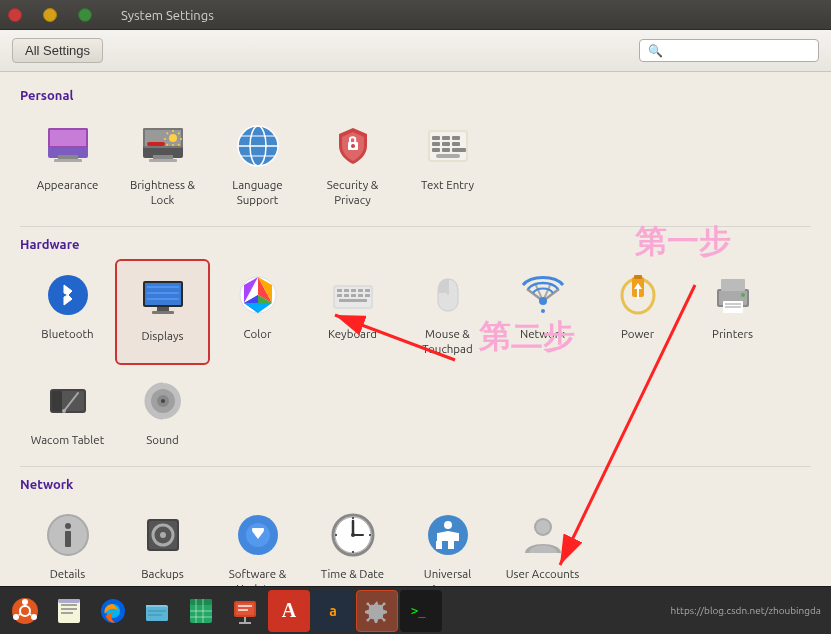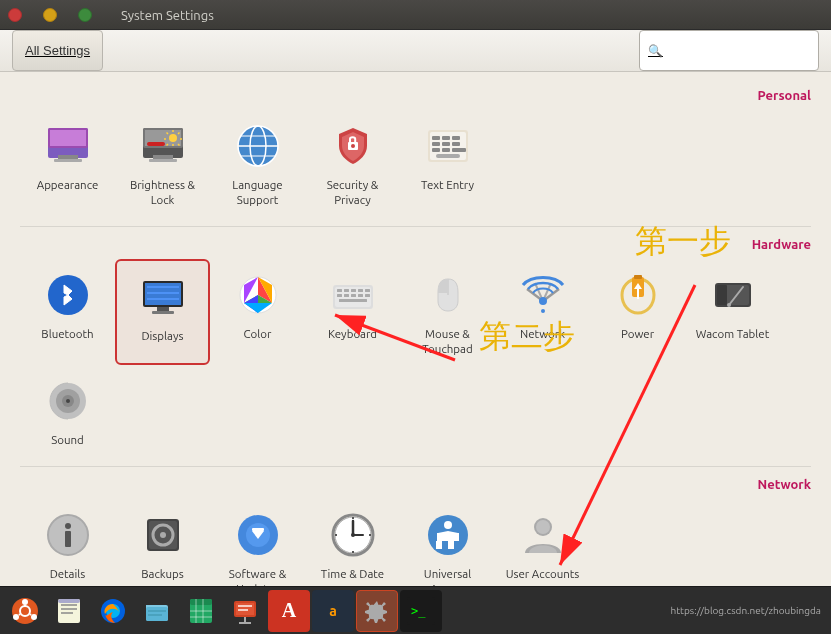--- a/index.html
+++ b/index.html
@@ -36,24 +36,24 @@
       font-size: 13px;
       margin-left: 8px;
       font-weight: normal;
     }
 
     
     .toolbar {
       background: linear-gradient(to bottom, #f5f3ef, #e8e5de);
       height: 42px;
       display: flex;
+      align-items: center;
       padding: 0 12px;
       border-bottom: 1px solid #c8c5be;
       gap: 8px;
-      text-decoration: underline;
     }
     .all-settings-btn {
       background: linear-gradient(to bottom, #f0ece4, #dbd8d0);
       border: 1px solid #b8b5ae;
       border-radius: 4px;
       padding: 4px 12px;
       font-size: 13px;
       color: #333;
       cursor: pointer;
     }
@@ -80,25 +80,24 @@
     
     .main-content {
       background: #f0ece4;
       height: calc(634px - 30px - 42px - 48px);
       overflow-y: auto;
       padding: 12px 20px;
     }
 
     .section-label {
       font-size: 13px;
-      color: #be185d;
+      color: #4c1d95;
       font-weight: bold;
       margin-bottom: 8px;
       margin-top: 4px;
-      text-align: right;
     }
 
     .icon-grid {
       display: flex;
       flex-wrap: wrap;
       gap: 0;
       margin-bottom: 10px;
     }
 
     .icon-item {
@@ -159,22 +158,22 @@
       cursor: pointer;
       font-size: 22px;
       position: relative;
     }
     .taskbar-icon.active { background: rgba(255,100,50,0.4); border: 1px solid #cc4422; }
 
     
     .annotation-text {
       position: absolute;
       font-family: 'SimHei', 'Microsoft YaHei', sans-serif;
-      font-weight: normal;
-      color: #eab308;
+      font-weight: bold;
+      color: #f9a8d4;
       pointer-events: none;
       z-index: 10;
       text-align: center;
     }
     .arrow-svg {
       position: absolute;
       pointer-events: none;
       z-index: 10;
     }
 
@@ -395,20 +394,34 @@
           <path d="M24 8 C14 8 8 16 8 24 C8 34 15 42 24 42 C33 42 40 34 40 24 C40 16 34 8 24 8Z" fill="none" stroke="#e8c050" stroke-width="3"></path>
 
           <rect x="18" y="6" width="12" height="20" rx="2" fill="#f0a020"></rect>
           <rect x="20" y="4" width="8" height="4" rx="1" fill="#d08010"></rect>
           <path d="M20 18 L24 12 L28 18 L25 18 L25 28 L23 28 L23 18 Z" fill="white"></path>
         </svg>
       </div>
       <span class="icon-label">Power</span>
     </div>
 
+    <div class="icon-item">
+      <div class="icon-img">
+        <svg width="48" height="48" viewBox="0 0 48 48">
+          <rect x="8" y="18" width="32" height="18" rx="2" fill="#888"></rect>
+          <rect x="10" y="20" width="28" height="14" rx="1" fill="#aaa"></rect>
+          <rect x="12" y="8" width="24" height="12" rx="1" fill="#bbb"></rect>
+          <rect x="14" y="30" width="20" height="12" rx="1" fill="white"></rect>
+          <rect x="16" y="32" width="16" height="2" fill="#ccc"></rect>
+          <rect x="16" y="35" width="16" height="2" fill="#ccc"></rect>
+          <circle cx="34" cy="24" r="2" fill="#55aa55"></circle>
+        </svg>
+      </div>
+      <span class="icon-label">Printers</span>
+    </div>
 
     <div class="icon-item">
       <div class="icon-img">
         <svg width="48" height="48" viewBox="0 0 48 48">
           <rect x="6" y="12" width="36" height="24" rx="3" fill="#444"></rect>
           <rect x="8" y="14" width="32" height="20" rx="2" fill="#555"></rect>
           <line x1="20" y1="34" x2="34" y2="16" stroke="#aaa" stroke-width="2" stroke-linecap="round"></line>
           <circle cx="20" cy="34" r="2" fill="#aaa"></circle>
           <rect x="8" y="14" width="10" height="20" rx="1" fill="#3a3a3a"></rect>
         </svg>

